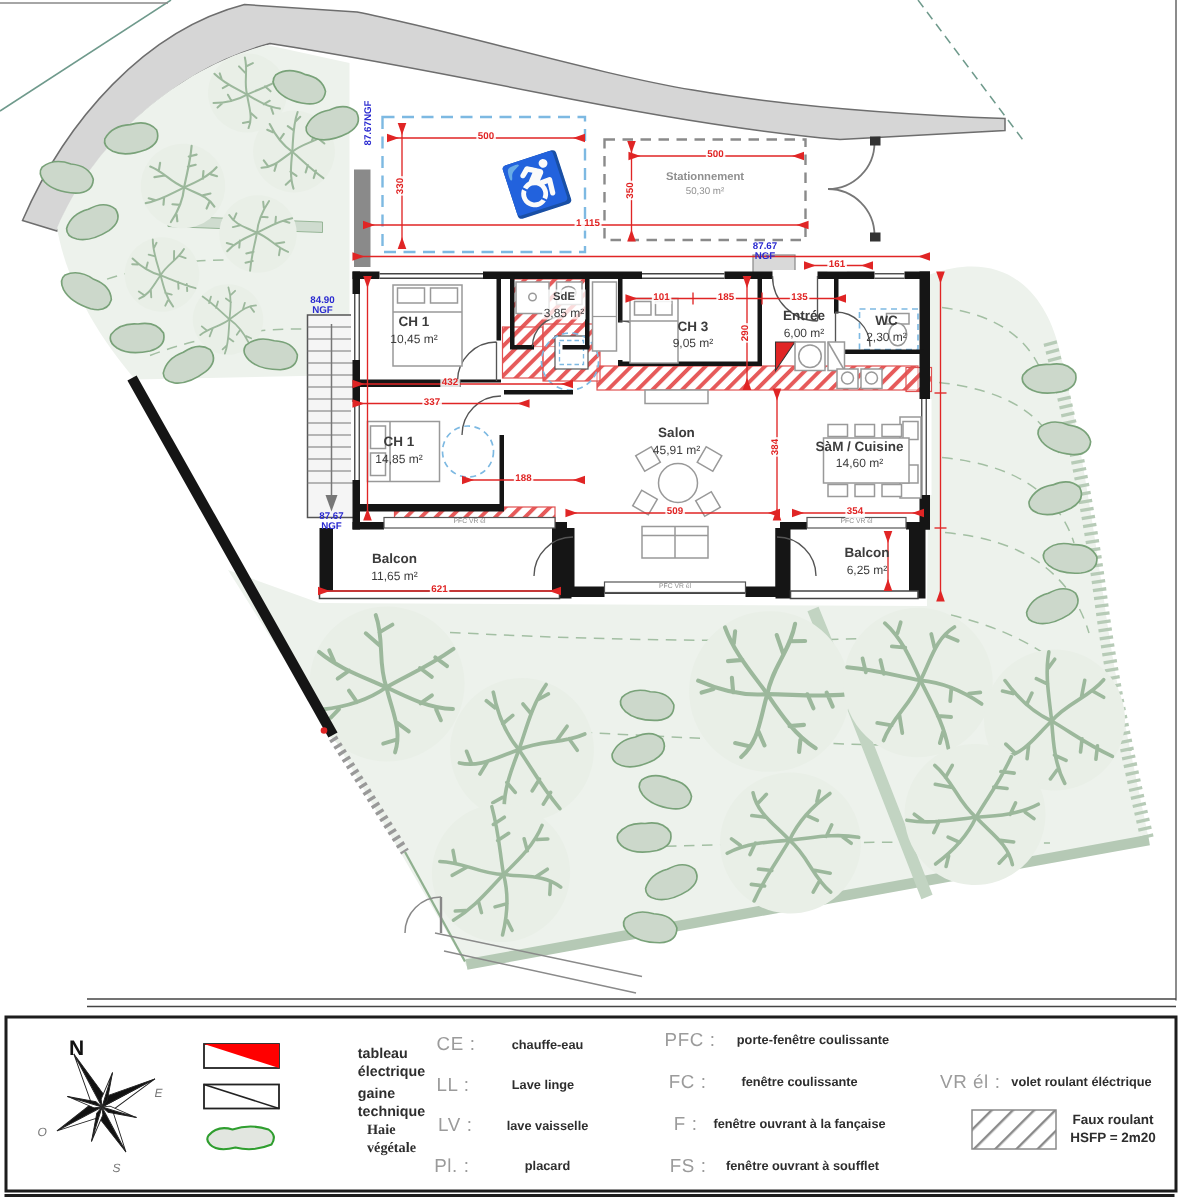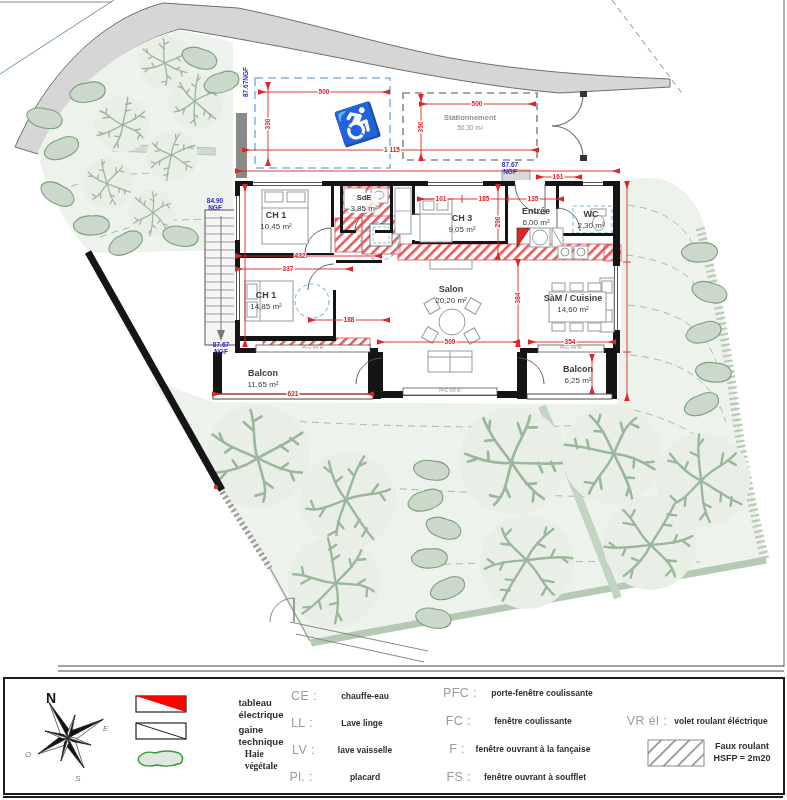--- a/index.html
+++ b/index.html
@@ -2,21 +2,21 @@
 <html><head>
 <meta charset="utf-8">
 <style>
   html,body{margin:0;padding:0;background:#fff;}
   .stage{position:relative;width:787px;height:800px;background:#fff;overflow:hidden;
          font-family:"Liberation Sans",sans-serif;}
   .plan-svg{position:absolute;left:0;top:0;}
   .lbl{position:absolute;transform:translate(-50%,-50%);font-weight:bold;font-size:9px;
        color:#3c3c3c;white-space:nowrap;text-align:center;}
   .lbl .area{font-weight:normal;font-size:8px;display:block;margin-top:2px;}
-  .lbl.small{font-size:7.5px;}
+  .lbl.small{font-size:7.5px;margin-left:12px;}
   .lbl.onhatch{background:rgba(255,255,255,0.78);padding:0 1px;}
   .parklbl{position:absolute;transform:translate(-50%,-50%);text-align:center;white-space:nowrap;
        font-weight:bold;font-size:7.5px;color:#8f8f8f;}
   .parklbl .area{font-weight:normal;font-size:6.5px;display:block;margin-top:2px;}
   .dim{position:absolute;transform:translate(-50%,-50%);font-weight:bold;font-size:6.5px;
        color:#e02525;background:rgba(255,255,255,0.88);padding:0 1px;white-space:nowrap;line-height:1;}
   .dim.rot{transform:translate(-50%,-50%) rotate(-90deg);}
   .ngf{position:absolute;transform:translate(-50%,-50%);font-weight:bold;font-size:6.5px;
        color:#2b2bd0;text-align:center;line-height:1.1;white-space:nowrap;}
   .ngf.rot{transform:translate(-50%,-50%) rotate(-90deg);}
@@ -388,21 +388,21 @@
   </g>
 </svg>
 
 <div>
   <div class="lbl" style="left:276px;top:220px;"><span>CH 1</span><span class="area">10,45 m²</span></div>
   <div class="lbl small onhatch" style="left:364px;top:203px;"><span>SdE</span><span class="area">3,85 m²</span></div>
   <div class="lbl" style="left:462px;top:223px;"><span>CH 3</span><span class="area">9,05 m²</span></div>
   <div class="lbl" style="left:536px;top:216px;"><span>Entrée</span><span class="area">6,00 m²</span></div>
   <div class="lbl" style="left:591px;top:219px;"><span>WC</span><span class="area">2,30 m²</span></div>
   <div class="lbl" style="left:266px;top:300px;"><span>CH 1</span><span class="area">14,85 m²</span></div>
-  <div class="lbl" style="left:451px;top:294px;"><span>Salon</span><span class="area">20,20 m²</span></div>
+  <div class="lbl" style="left:451px;top:294px;"><span>Salon</span><span class="area">45,91 m²</span></div>
   <div class="lbl" style="left:573px;top:303px;"><span>SàM / Cuisine</span><span class="area">14,60 m²</span></div>
   <div class="lbl" style="left:263px;top:378px;"><span>Balcon</span><span class="area">11,65 m²</span></div>
   <div class="lbl" style="left:578px;top:374px;"><span>Balcon</span><span class="area">6,25 m²</span></div>
   <div class="parklbl" style="left:470px;top:122px;"><span>Stationnement</span><span class="area">50,30 m²</span></div>
 </div>
 
 <div>
   <div class="ngf rot" style="left:246px;top:82px;">87.67NGF</div>
   <div class="ngf" style="left:215px;top:204px;"><span>84.90</span><br><span>NGF</span></div>
   <div class="ngf" style="left:510px;top:168px;"><span>87.67</span><br><span>NGF</span></div>

